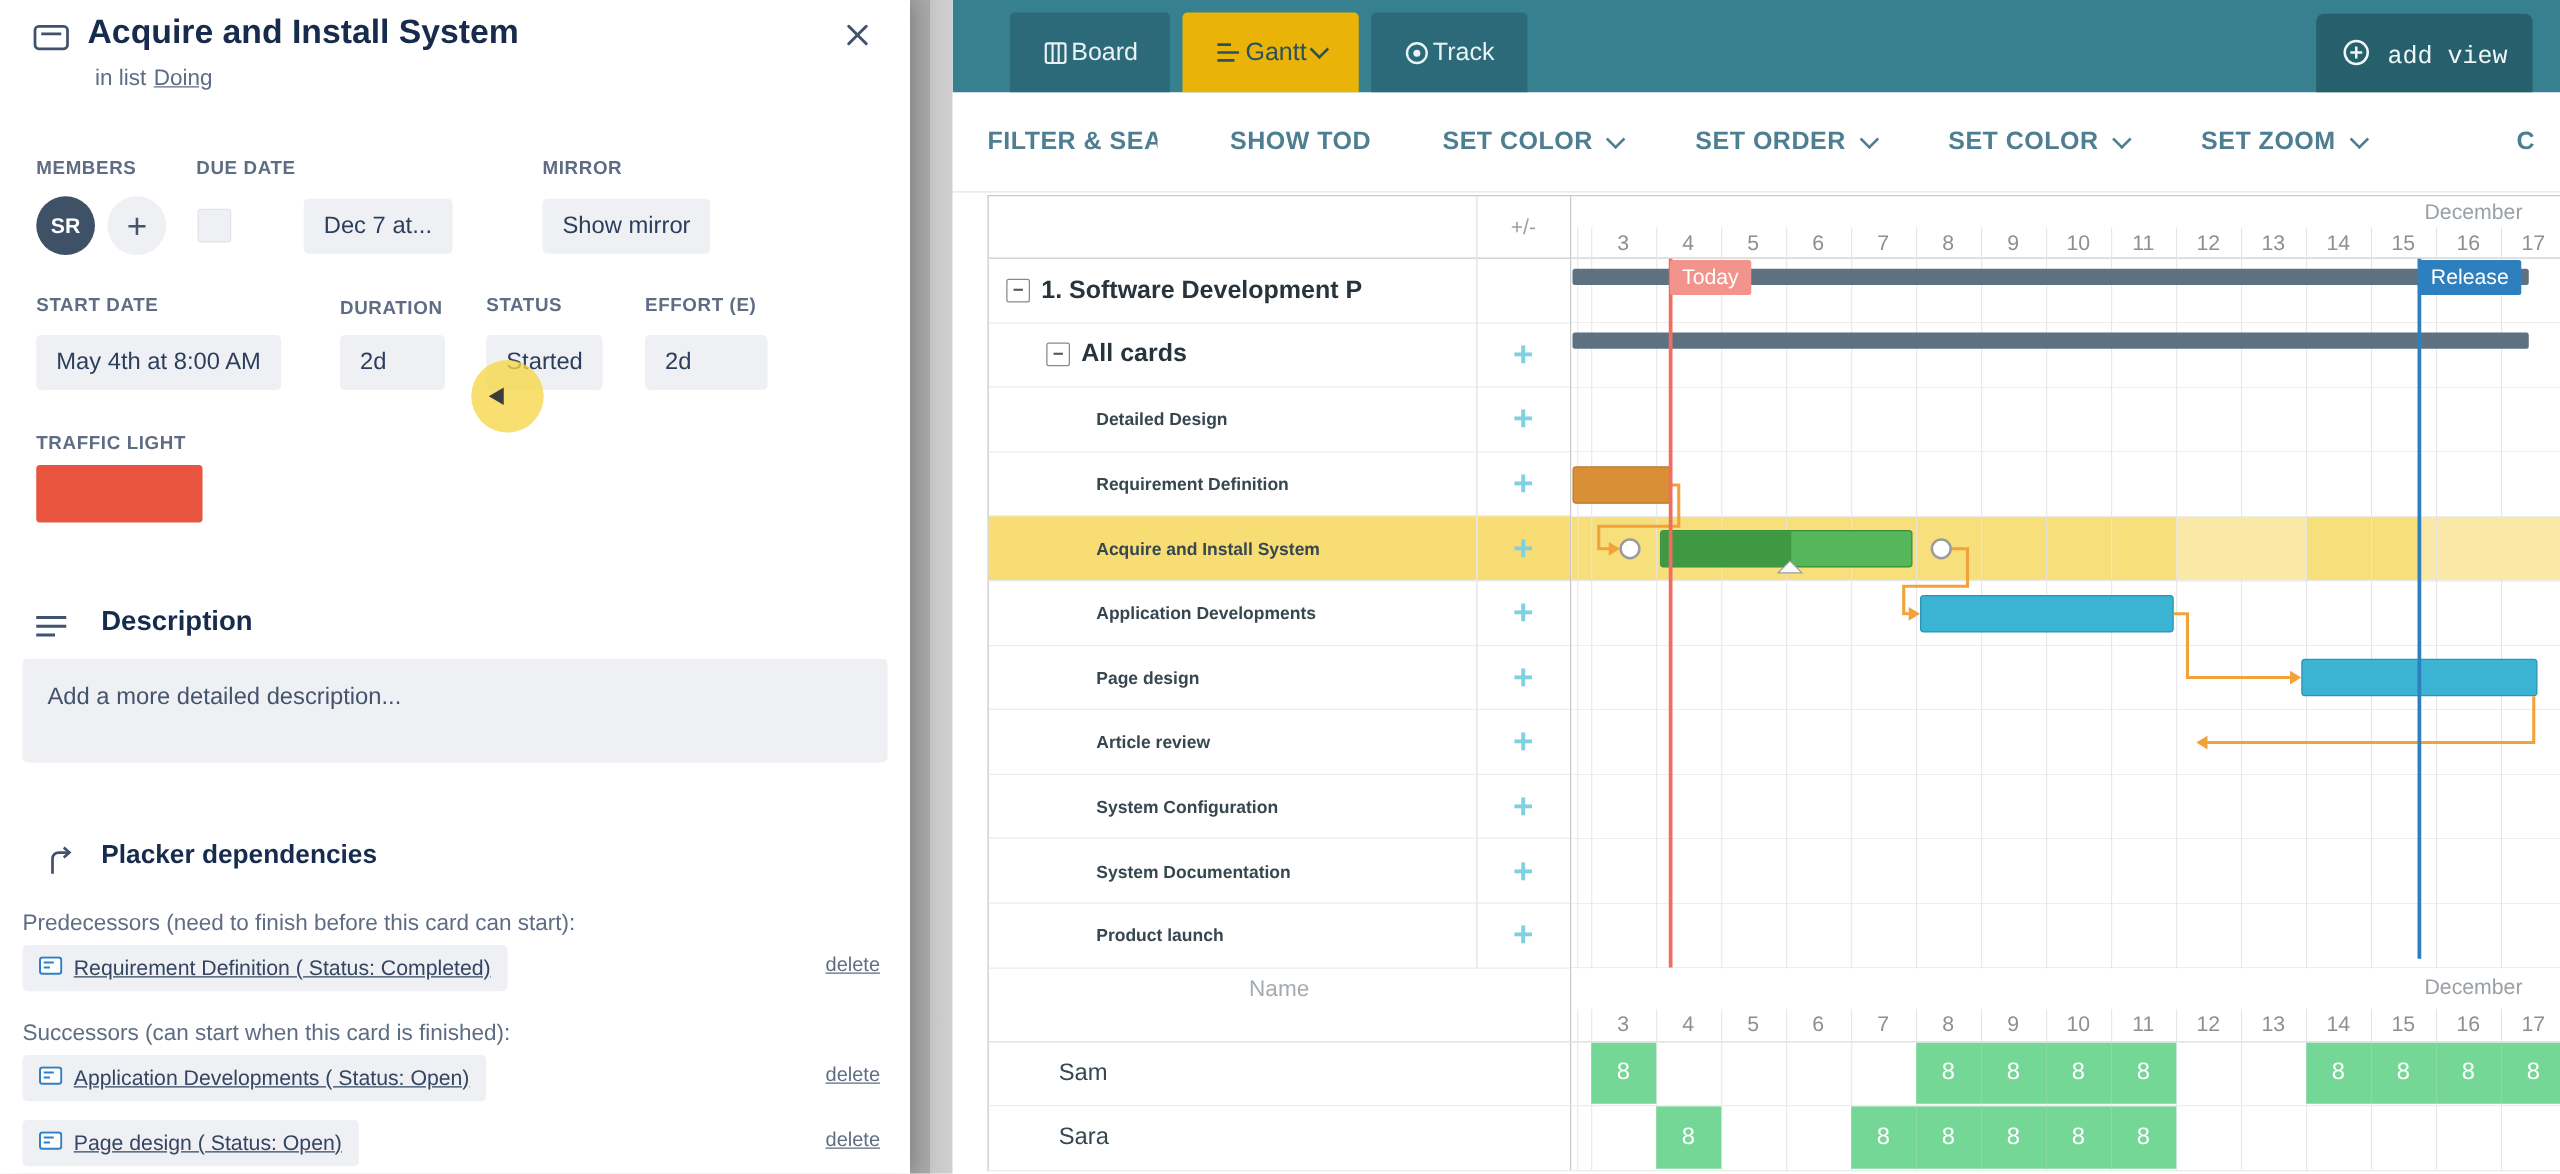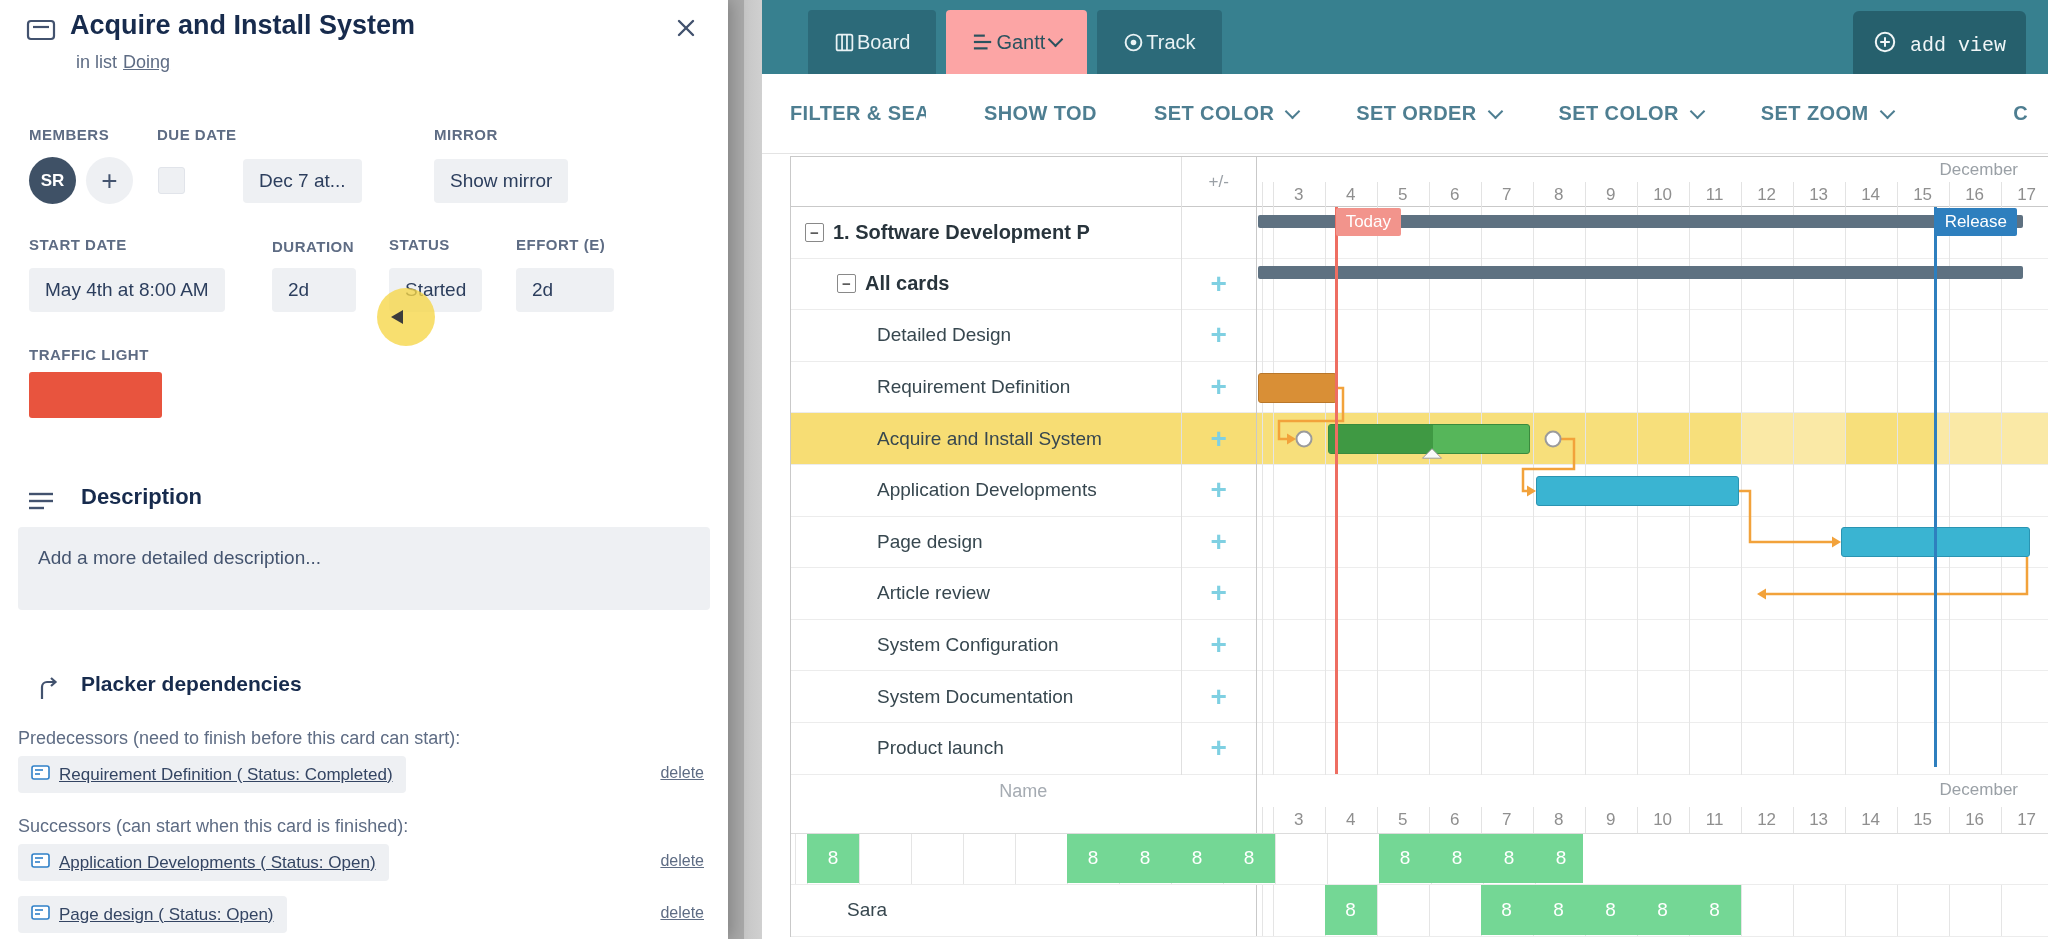--- a/index.html
+++ b/index.html
@@ -6,21 +6,21 @@
   body{
     width:2048px;height:939px;position:relative;overflow:hidden;background:#fff;
     font-family:"Liberation Sans", sans-serif;
   }
   
   .board{position:absolute;left:762px;top:0;width:1286px;height:939px;background:#fff;overflow:hidden;}
   .viewbar{position:absolute;left:0;top:0;width:100%;height:74px;background:#37808f;}
   #tabs{position:absolute;left:46px;bottom:0;display:flex;gap:10px;height:64px;}
   .vtab{display:flex;align-items:center;gap:2px;padding:0 26px;background:#2c6a79;color:#e9f3f5;
         font-size:20px;border-radius:4px 4px 0 0;cursor:pointer;white-space:nowrap;}
-  .vtab.active{background:#fca5a5;color:#2a525e;}
+  .vtab.active{background:#eab308;color:#2a525e;}
   .vtab .ticon{display:flex;align-items:center;}
   .chev{display:inline-block;width:9px;height:9px;border-right:2.5px solid;border-bottom:2.5px solid;
         transform:rotate(45deg);margin-top:-5px;margin-left:3px;}
   .add-view{position:absolute;right:22px;top:11px;height:68px;display:flex;align-items:center;gap:13px;
         padding:0 20px;background:rgba(25,70,82,0.55);color:#f0f6f7;font-size:20px;border-radius:6px;cursor:pointer;font-family:Liberation Mono, monospace;}
   .toolbar{position:absolute;left:0;top:74px;width:100%;height:80px;background:#fff;border-bottom:1px solid #e4e4e4;
         display:flex;align-items:center;padding:0 20px 0 28px;gap:58px;box-sizing:border-box;}
   .titem{display:flex;align-items:center;gap:10px;color:#4e7e91;font-weight:700;font-size:20px;
         letter-spacing:.4px;white-space:nowrap;cursor:pointer;}
   .titem .lbl{display:inline-block;overflow:hidden;white-space:nowrap;}
@@ -37,21 +37,21 @@
         justify-content:center;color:#9aa0a6;font-size:17px;}
   .tlhead{height:50px;border-bottom:1px solid #c9c9c9;box-sizing:border-box;position:relative;}
   .tl-month{position:absolute;right:30px;top:3px;font-size:17px;color:#9aa0a6;}
   #tl-days,#res-days{position:absolute;left:0;top:25px;height:25px;width:100%;
         background-image:repeating-linear-gradient(to right,#e3e3e3 0 1px,transparent 1px 52px);
         background-position:16px 0;}
   #res-days{top:0;height:26px;}
   .dayh{position:absolute;top:0;width:52px;text-align:center;font-size:17px;color:#8f8f8f;line-height:25px;}
   #res-days .dayh{line-height:26px;}
   .nrow{height:51.6px;box-sizing:border-box;border-bottom:1px solid #ececec;display:flex;align-items:center;
-        font-size:19px;color:#37474f;white-space:nowrap;overflow:hidden;cursor:pointer;}
+        font-size:14px;color:#37474f;white-space:nowrap;overflow:hidden;cursor:pointer;font-weight:bold;}
   .nrow.bold{font-weight:700;color:#28343c;font-size:20px;}
   .nrow.hl,.prow.hl{background:#f7dd74;}
   .collapser{width:17px;height:17px;border:1.5px solid #898989;border-radius:2px;margin-right:9px;flex:none;
         display:inline-flex;align-items:center;justify-content:center;color:#555;font-size:15px;line-height:1;}
   .collapser::before{content:"−";}
   .prow{height:51.6px;box-sizing:border-box;border-bottom:1px solid #ececec;display:flex;align-items:center;justify-content:center;}
   .plusbtn{color:#7fd0e2;font-size:28px;font-weight:700;line-height:1;cursor:pointer;}
   .plusbtn::before{content:"+";}
   #tl-body{position:relative;height:567.6px;}
   .gridlayer{position:absolute;inset:0;z-index:2;pointer-events:none;
@@ -367,20 +367,23 @@
               <span class="dayh" style="left: 536px;">13</span>
               <span class="dayh" style="left: 588px;">14</span>
               <span class="dayh" style="left: 640px;">15</span>
               <span class="dayh" style="left: 692px;">16</span>
               <span class="dayh" style="left: 744px;">17</span>
             </div>
         </div>
       </div>
       <div id="res-rows">
           <div class="rrow">
+            <div class="res-left">
+              <span class="rname">Sam</span>
+            </div>
             <div class="rcells">
               <div class="rcell" style="left: 16px; background: rgb(116, 215, 149);">8</div>
               <div class="rcell" style="left: 276px; background: rgb(116, 215, 149);">8</div>
               <div class="rcell" style="left: 328px; background: rgb(116, 215, 149);">8</div>
               <div class="rcell" style="left: 380px; background: rgb(116, 215, 149);">8</div>
               <div class="rcell" style="left: 432px; background: rgb(116, 215, 149);">8</div>
               <div class="rcell" style="left: 588px; background: rgb(116, 215, 149);">8</div>
               <div class="rcell" style="left: 640px; background: rgb(116, 215, 149);">8</div>
               <div class="rcell" style="left: 692px; background: rgb(116, 215, 149);">8</div>
               <div class="rcell" style="left: 744px; background: rgb(116, 215, 149);">8</div>

